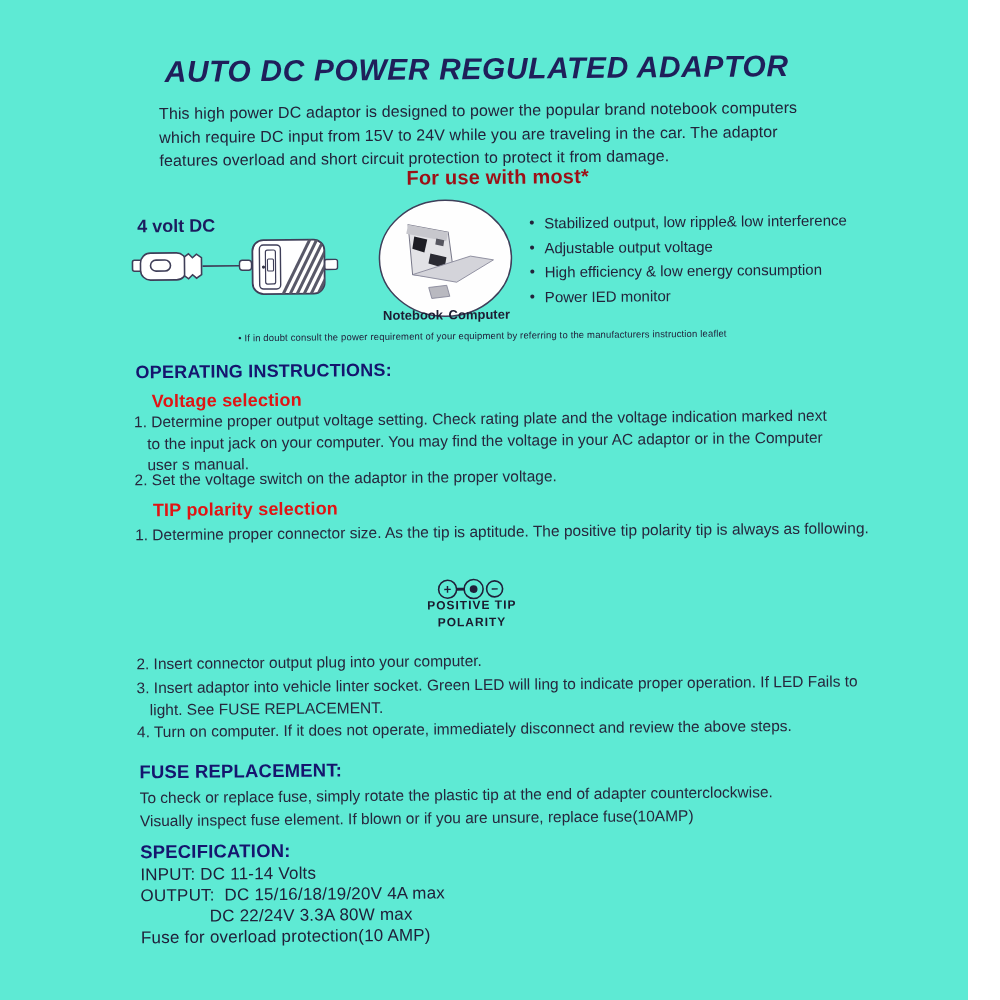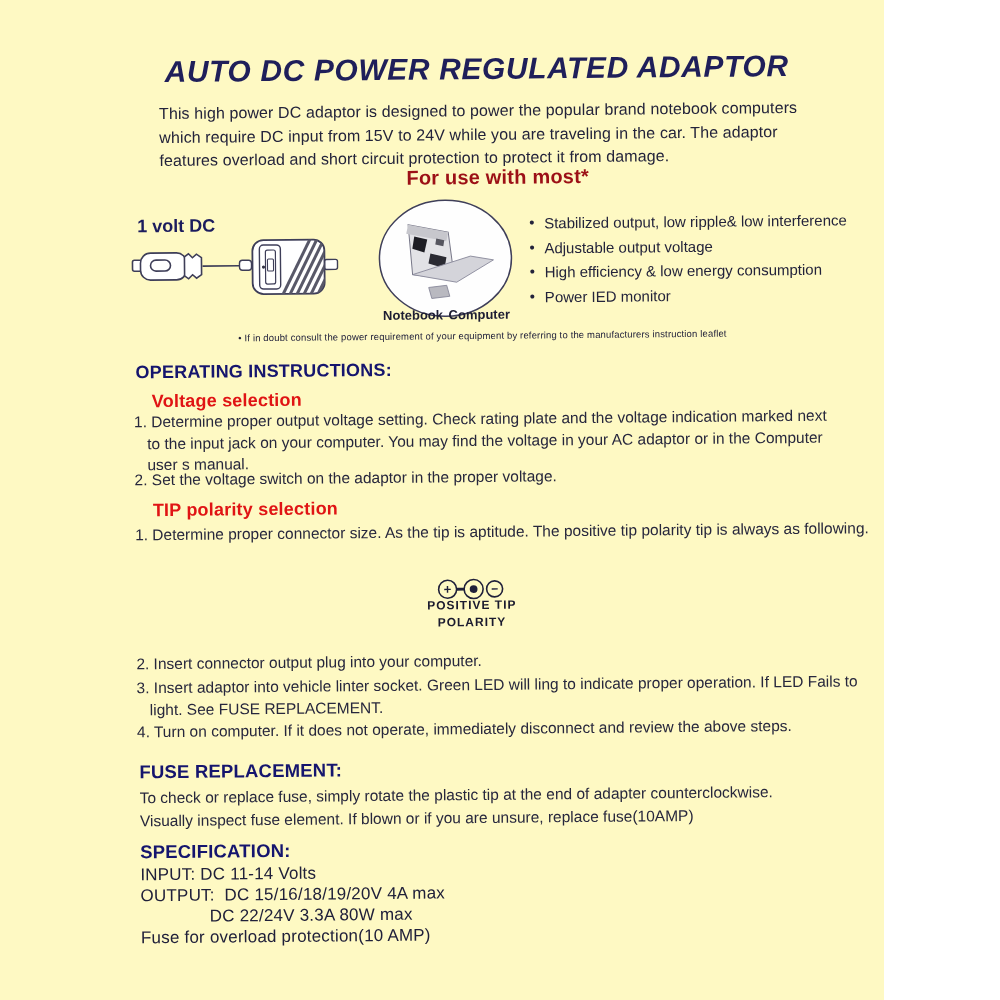--- a/index.html
+++ b/index.html
@@ -1,16 +1,16 @@
 <!DOCTYPE html>
 <html><head>
 <meta charset="utf-8">
 <style>
   html,body{margin:0;padding:0;background:#ffffff;}
-  .page{position:relative;width:884px;height:1000px;background:#fef9c3;overflow:hidden;
+  .page{position:relative;width:968px;height:1000px;background:#5eead4;overflow:hidden;
         font-family:"Liberation Sans","DejaVu Sans",sans-serif;}
   .sheet{position:absolute;left:0;top:0;width:1000px;height:1000px;
          transform:rotate(-0.55deg);transform-origin:480px 420px;}
   .abs{position:absolute;}
   .title{width:960px;left:0;top:52px;text-align:center;
          font-size:30px;font-weight:bold;font-style:italic;letter-spacing:0.6px;
          color:#1f1f5a;}
   .intro{left:162px;top:99px;width:648px;font-size:16px;line-height:23.5px;
          color:#23233b;letter-spacing:0.1px;}
   .tagline{left:0;top:166px;width:1000px;text-align:center;
@@ -38,21 +38,21 @@
 </head>
 <body>
 
 <div class="page">
  <div class="sheet">
 
   <div class="abs title">AUTO DC POWER REGULATED ADAPTOR</div>
   <div class="abs intro">This high power DC adaptor is designed to power the popular brand notebook computers which require DC input from 15V to 24V while you are traveling in the car. The adaptor features overload and short circuit protection to protect it from damage.</div>
   <div class="abs tagline">For use with most*</div>
 
-  <div class="abs plug-label">1 volt DC</div>
+  <div class="abs plug-label">4 volt DC</div>
 
   <svg class="abs" style="left:128px;top:233px;" width="215" height="95" viewBox="0 0 215 95">
     <g fill="#ffffff" stroke="#3e3e58" stroke-width="1.6">
       <rect x="6" y="24" width="9" height="11" rx="2"></rect>
       <rect x="14" y="17" width="46" height="27" rx="10"></rect>
       <rect x="24" y="24" width="20" height="11" rx="5.5"></rect>
       <path d="M58,21 L62,18 L66,22 L70,18.5 L75,22 L75,39 L70,42.5 L66,39 L62,43 L58,40 Z"></path>
     </g>
     <path d="M76,30.5 H113" stroke="#3e3e58" stroke-width="1.6" fill="none"></path>
     <g fill="#ffffff" stroke="#3e3e58">

